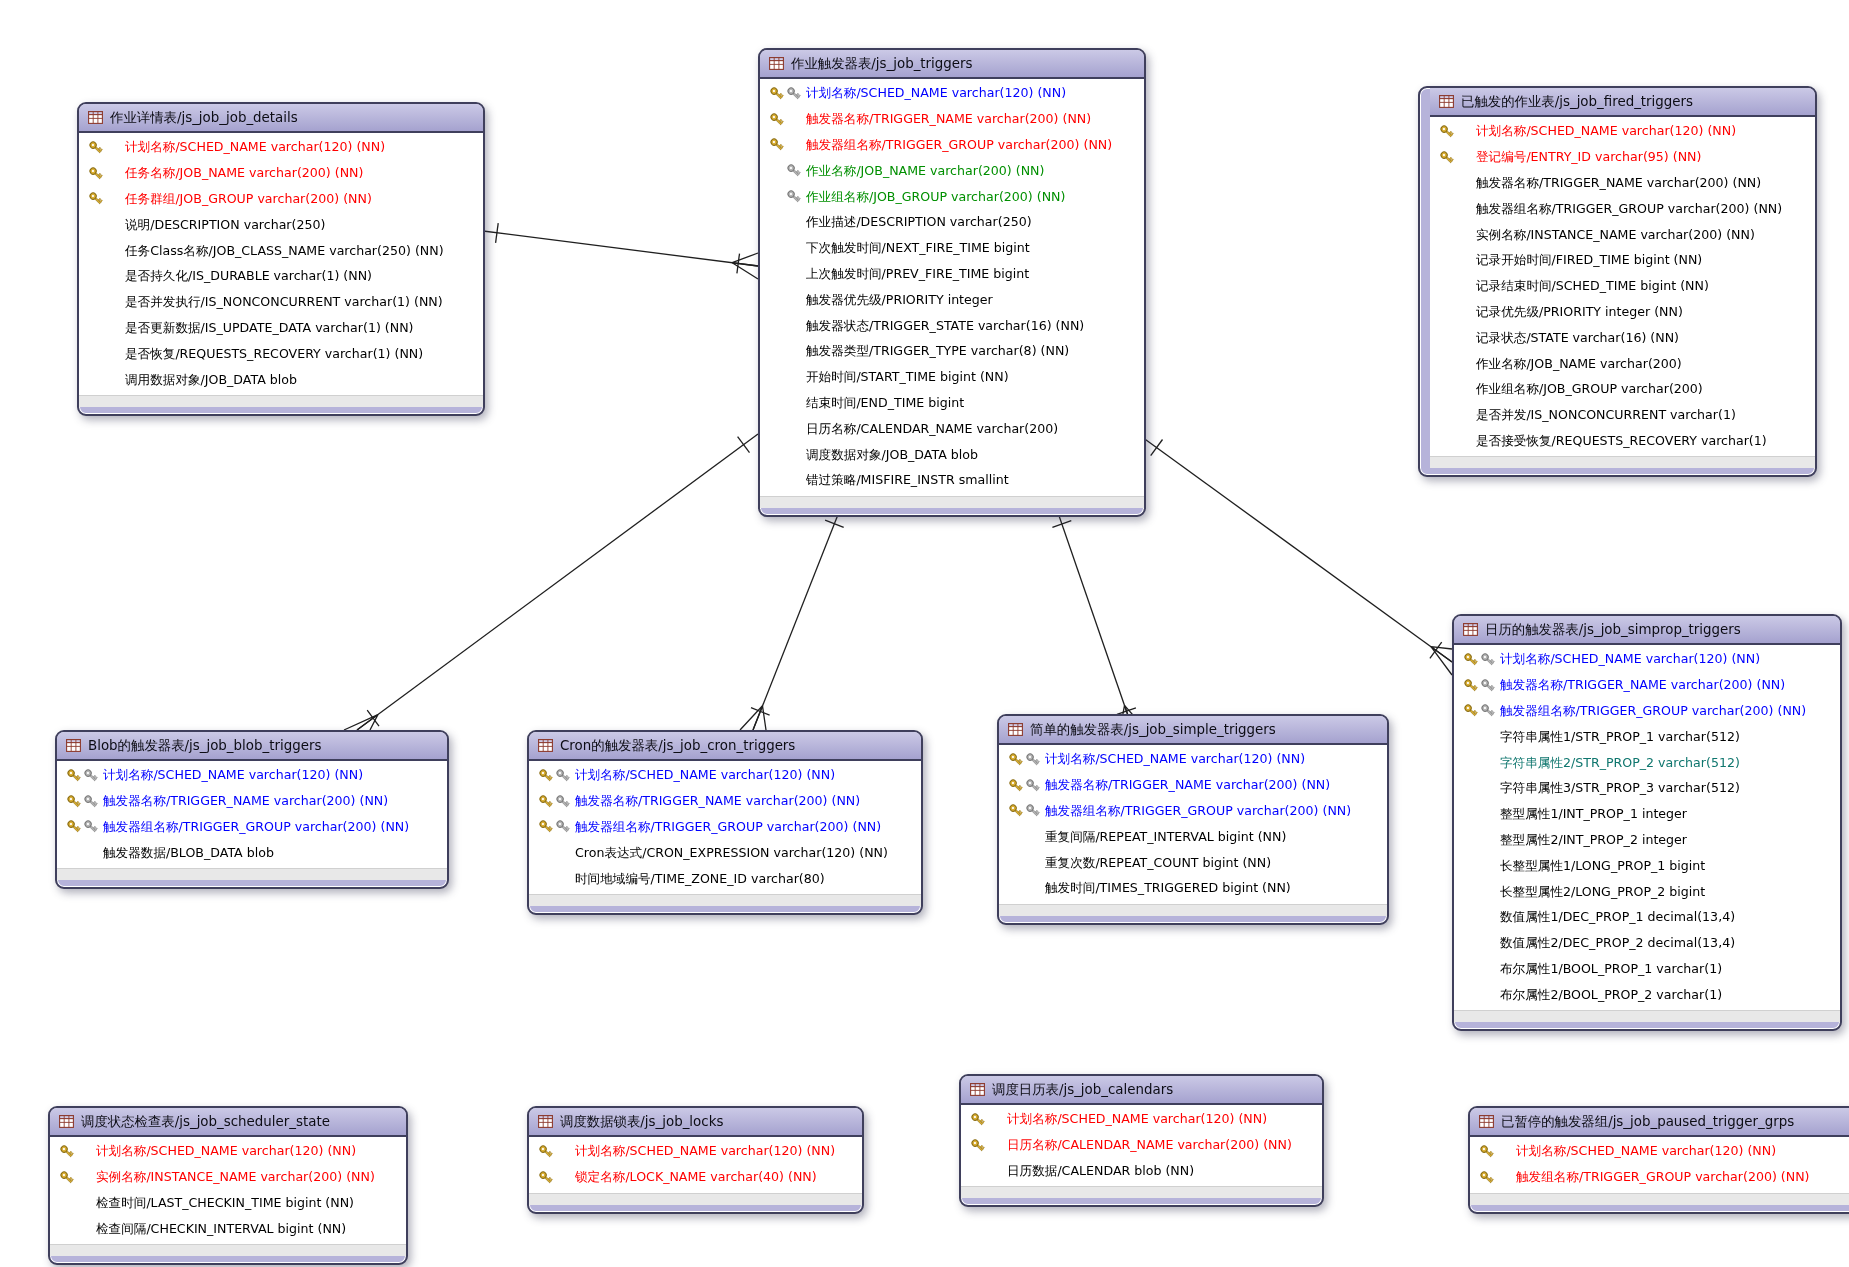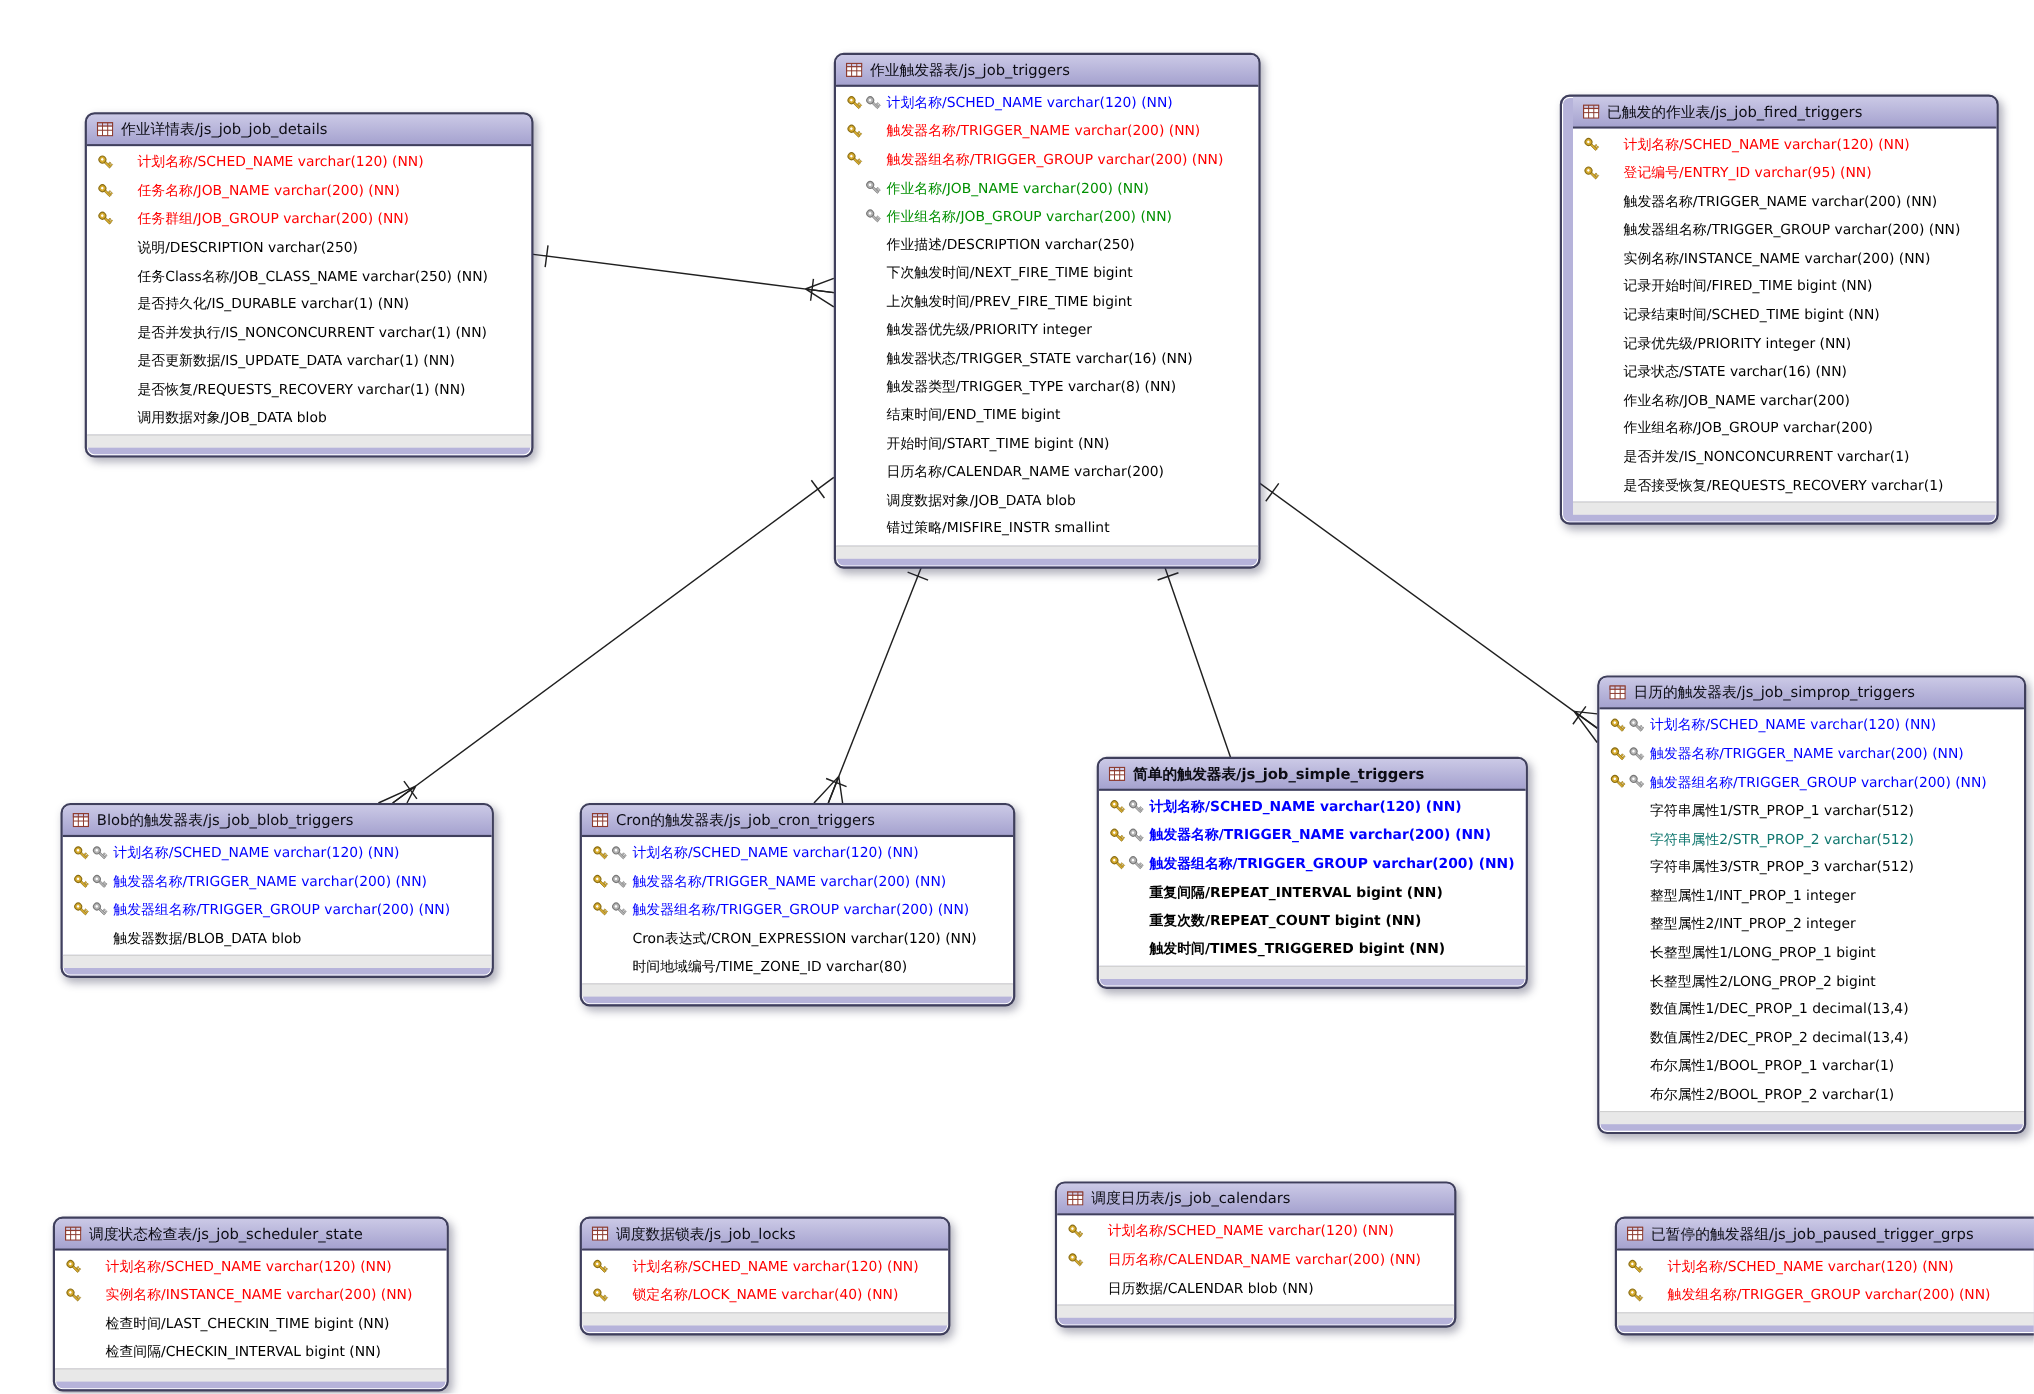--- a/index.html
+++ b/index.html
@@ -28,21 +28,21 @@
   .row{height:25.8px;display:flex;align-items:center;padding-left:8px;white-space:nowrap;}
   .kslot{width:17px;height:17px;flex:none;display:inline-flex;align-items:center;justify-content:center;}
   .flabel{font-size:12.6px;margin-left:4px;letter-spacing:0px;}
   .tfoot{height:11px;background:#e8e8e8;border-top:1px solid #d0d0d0;flex:none;}
   
   #t0{left:77px;top:102px;width:404px;}
   #t1{left:758px;top:48px;width:384px;}
   #t2{left:1418px;top:86px;width:385px;padding-left:10px;}
   #t3{left:55px;top:730px;width:390px;}
   #t4{left:527px;top:730px;width:392px;}
-  #t5{left:997px;top:688px;width:388px;font-weight:bold;}
+  #t5{left:997px;top:714px;width:388px;}
   #t6{left:1452px;top:614px;width:386px;}
   #t7{left:48px;top:1106px;width:356px;}
   #t8{left:527px;top:1106px;width:333px;}
   #t9{left:959px;top:1074px;width:361px;}
   #t10{left:1428px;top:1106px;width:396px;margin-left:40px;}
   .relline{stroke:#1f1f1f;stroke-width:1.3;fill:none;}
 </style>
 </head>
 <body>
 
@@ -309,26 +309,26 @@
           <span class="flabel" style="color: rgb(0, 0, 0);">触发器状态/TRIGGER_STATE varchar(16) (NN)</span>
         </div>
         <div class="row">
           <span class="kslot"></span>
           <span class="kslot"></span>
           <span class="flabel" style="color: rgb(0, 0, 0);">触发器类型/TRIGGER_TYPE varchar(8) (NN)</span>
         </div>
         <div class="row">
           <span class="kslot"></span>
           <span class="kslot"></span>
+          <span class="flabel" style="color: rgb(0, 0, 0);">开始时间/START_TIME bigint (NN)</span>
+        </div>
+        <div class="row">
+          <span class="kslot"></span>
+          <span class="kslot"></span>
           <span class="flabel" style="color: rgb(0, 0, 0);">结束时间/END_TIME bigint</span>
-        </div>
-        <div class="row">
-          <span class="kslot"></span>
-          <span class="kslot"></span>
-          <span class="flabel" style="color: rgb(0, 0, 0);">开始时间/START_TIME bigint (NN)</span>
         </div>
         <div class="row">
           <span class="kslot"></span>
           <span class="kslot"></span>
           <span class="flabel" style="color: rgb(0, 0, 0);">日历名称/CALENDAR_NAME varchar(200)</span>
         </div>
         <div class="row">
           <span class="kslot"></span>
           <span class="kslot"></span>
           <span class="flabel" style="color: rgb(0, 0, 0);">调度数据对象/JOB_DATA blob</span>

